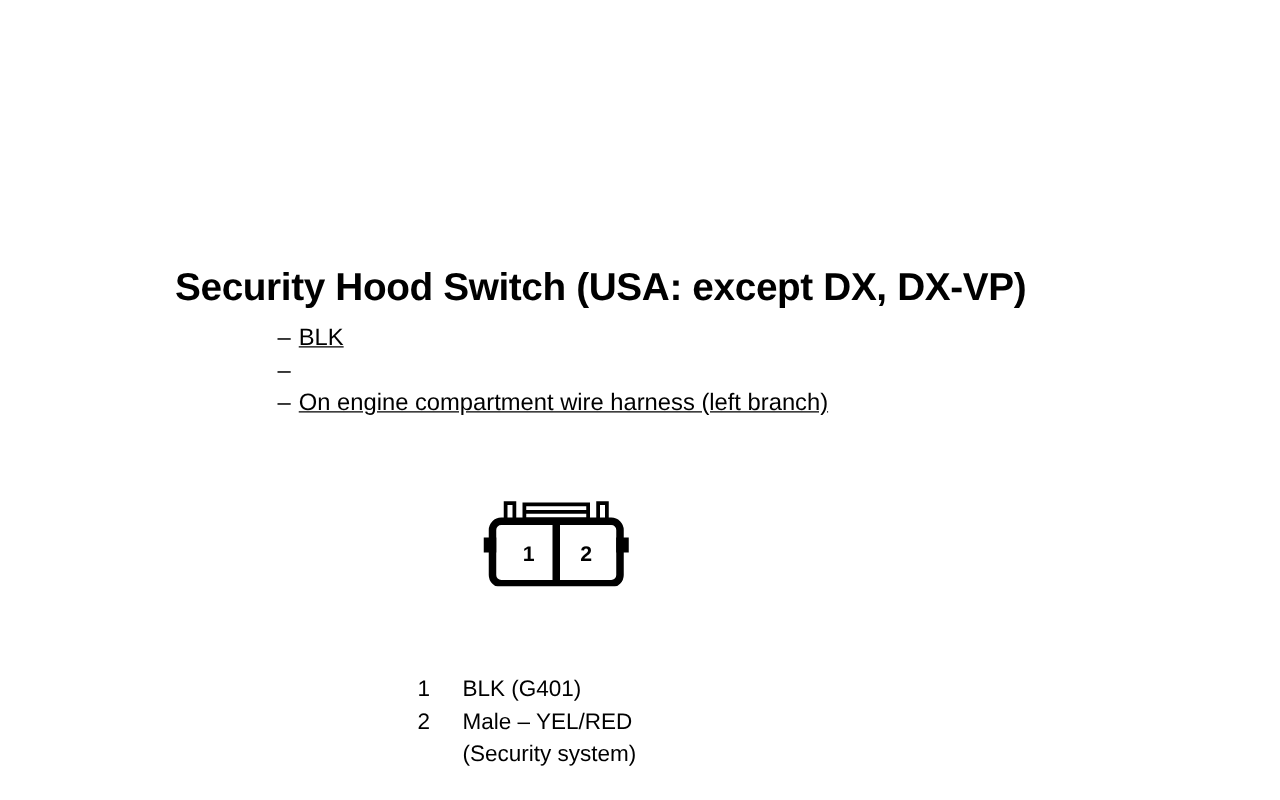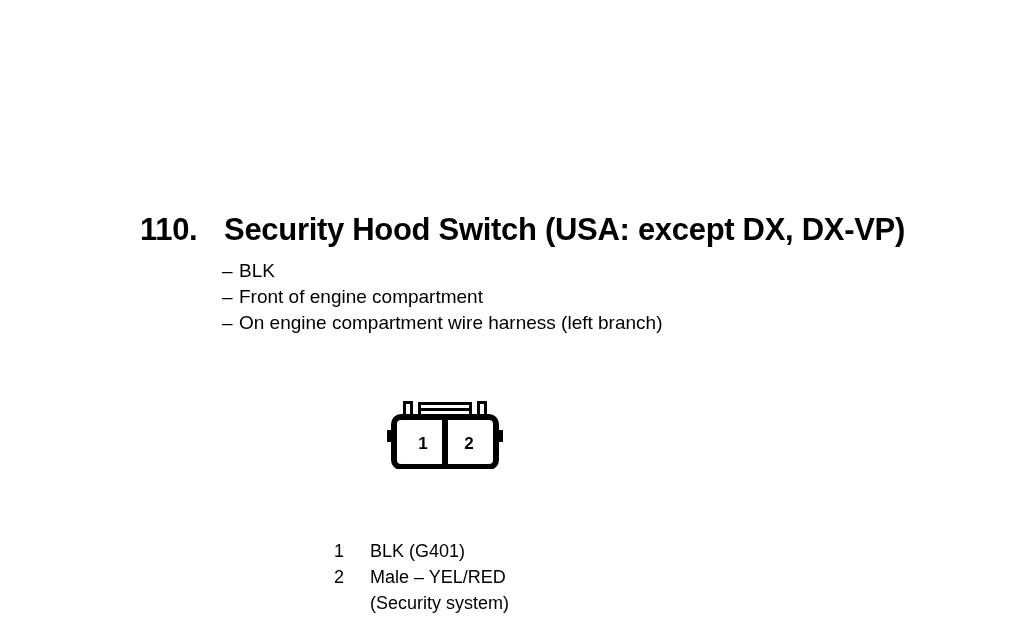--- a/index.html
+++ b/index.html
@@ -47,20 +47,21 @@
   }
   .bullet-row {
     display: flex;
     white-space: nowrap;
   }
   .bullet-dash {
     flex: 0 0 17px;
   }
   .bullet-text {
     flex: 0 1 auto;
+    text-decoration: underline;
   }
 
   
   .connector {
     position: absolute;
     left: 385px;
     top: 399px;
     width: 120px;
     height: 70px;
   }
@@ -94,32 +95,30 @@
     margin-left: 12px;
   }
   .legend-row.cont .legend-num {
     visibility: hidden;
   }
 </style>
 </head>
 <body>
 
 <div class="heading">
-  <span class="heading-number">110.</span>
   <span class="heading-title">Security Hood Switch (USA: except DX, DX-VP)</span>
 </div>
 
 <div class="bullets">
   <div class="bullet-row">
     <span class="bullet-dash">–</span>
     <span class="bullet-text">BLK</span>
   </div>
   <div class="bullet-row">
     <span class="bullet-dash">–</span>
-    <span class="bullet-text">Front of engine compartment</span>
   </div>
   <div class="bullet-row">
     <span class="bullet-dash">–</span>
     <span class="bullet-text">On engine compartment wire harness (left branch)</span>
   </div>
 </div>
 
 <div class="connector">
   <svg class="conn-svg" width="120" height="70" viewBox="0 0 120 70">
 

